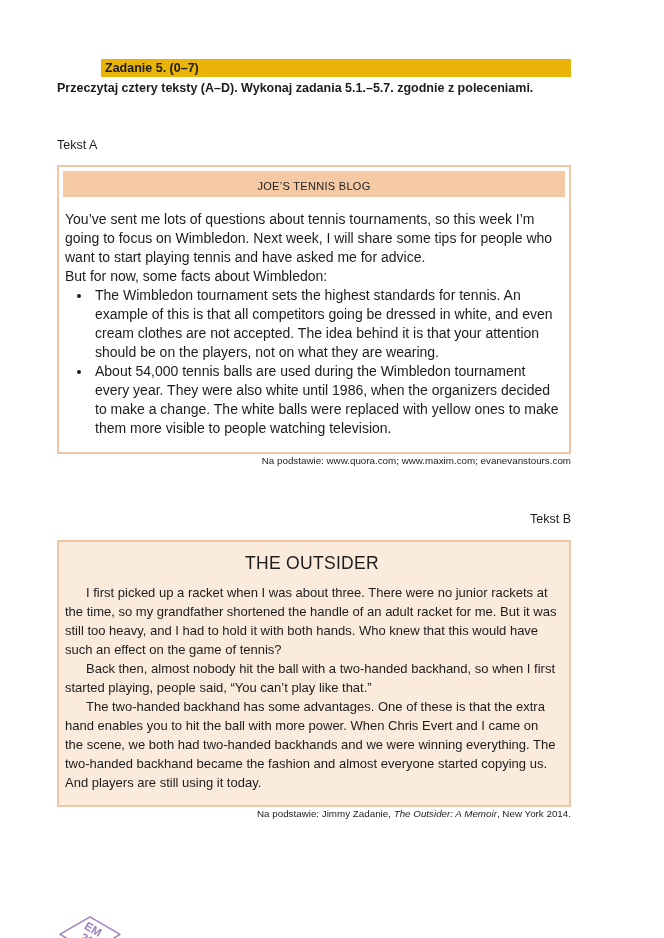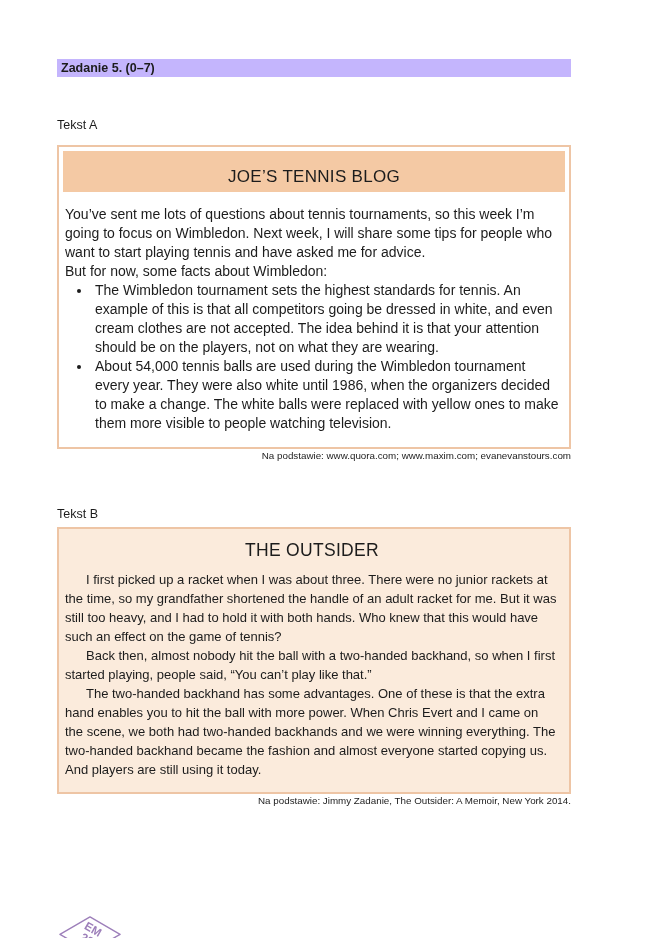--- a/index.html
+++ b/index.html
@@ -9,77 +9,78 @@
     font-family:"Liberation Sans","DejaVu Sans",sans-serif;
     color:#1c1c1c;
     position:relative;
     overflow:hidden;
   }
   .page { position:relative; width:664px; height:938px; }
   .content { margin-left:57px; width:514px; }
 
   .task-bar {
     margin-top:59px;
-    background:#c4b5fd;
+    background:#eab308;
     font-weight:bold;
     font-size:12.5px;
     padding:2px 4px 2px 4px;
     line-height:14px;
+    margin-left:44px;
   }
   .instruction {
     margin-top:3px;
     font-weight:bold;
     font-size:12.5px;
     line-height:17px;
   }
   .tekst-label {
     font-weight:normal;
     font-size:12.5px;
   }
   .tekst-label.a { margin-top:41px; }
-  .tekst-label.b { margin-top:45px; }
+  .tekst-label.b { margin-top:45px;text-align:right; }
 
   
   .box-a {
     margin-top:13px;
     border:2px solid #eec5a5;
     background:#ffffff;
     padding:4px;
   }
   .box-a-title {
     background:#f4c9a4;
     text-align:center;
-    font-size:17px;
+    font-size:11px;
     letter-spacing:0.3px;
-    padding:16px 0 5px 0;
+    padding:9px 0 5px 0;
   }
   .box-a-body {
     padding:13px 6px 10px 2px;
     font-size:14px;
     line-height:19px;
   }
   .box-a-body p { margin:0; }
   .box-a-body ul {
     list-style:disc;
     margin:0 0 0 0;
     padding-left:27px;
   }
   .box-a-body li { padding-left:3px; }
 
   .source-line {
     text-align:right;
     font-size:9.8px;
     margin-top:0;
     line-height:13px;
   }
-  .source-line .it { }
+  .source-line .it { font-style:italic; }
 
   
   .box-b {
-    margin-top:6px;
+    margin-top:14px;
     border:2px solid #eec5a5;
     background:#fbebdc;
     padding:11px 10px 13px 6px;
   }
   .box-b-title {
     text-align:center;
     font-size:17.5px;
     letter-spacing:0.3px;
     margin-bottom:9px;
   }
@@ -106,20 +107,21 @@
 </head>
 <body>
 
 <div class="page">
   <div class="content">
 
     <div class="task-bar">
       <span>Zadanie 5. (0–7)</span>
     </div>
 
+    <div class="instruction">Przeczytaj cztery teksty (A–D). Wykonaj zadania 5.1.–5.7. zgodnie z poleceniami.</div>
 
     <div class="tekst-label a">Tekst A</div>
 
     <div class="box-a">
       <div class="box-a-title">JOE’S TENNIS BLOG</div>
       <div class="box-a-body">
         <p>You’ve sent me lots of questions about tennis tournaments, so this week I’m going to focus on Wimbledon. Next week, I will share some tips for people who want to start playing tennis and have asked me for advice.</p>
         <p>But for now, some facts about Wimbledon:</p>
         <ul>
           <li>The Wimbledon tournament sets the highest standards for tennis. An example of this is that all competitors going be dressed in white, and even cream clothes are not accepted. The idea behind it is that your attention should be on the players, not on what they are wearing.</li>

